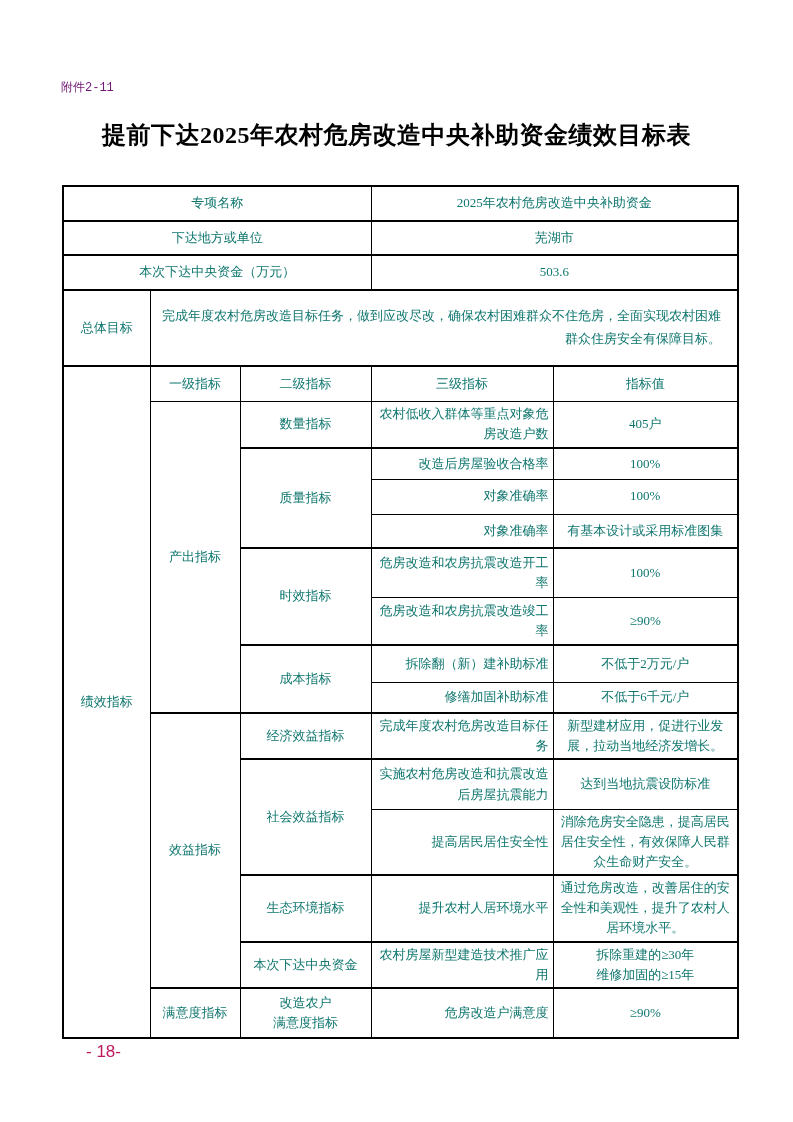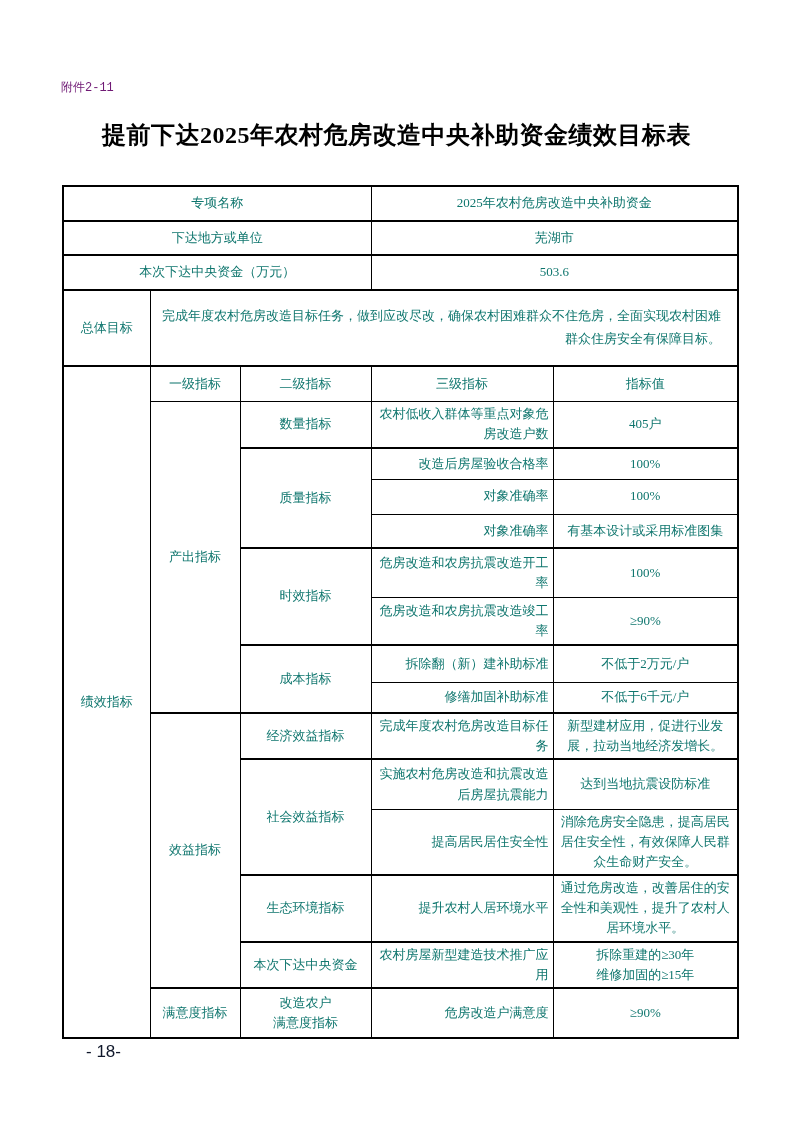--- a/index.html
+++ b/index.html
@@ -44,21 +44,21 @@
     word-break: break-all;
   }
   td.c { text-align: center; }
   td.ind { text-align: right; padding-left: 7px; padding-right: 4px; }
   td.goal { text-align: right; padding: 6px 16px 6px 9px; line-height: 1.75; }
   td.tt { border-top-width: 2px; margin-top: 28px; }
   .pre { white-space: pre-line; }
   .footer {
     position: absolute; left: 86px; top: 1042px;
     font-family: "Liberation Sans", "DejaVu Sans", sans-serif;
-    font-size: 17px; color: #0f172a; text-align: right;
+    font-size: 17px; color: #be185d; text-align: right;
   }
 </style>
 </head>
 <body>
 
 <div class="page">
 
   <div class="attachment">附件2-11</div>
 
   <h1 class="doc-title">提前下达2025年农村危房改造中央补助资金绩效目标表</h1>

